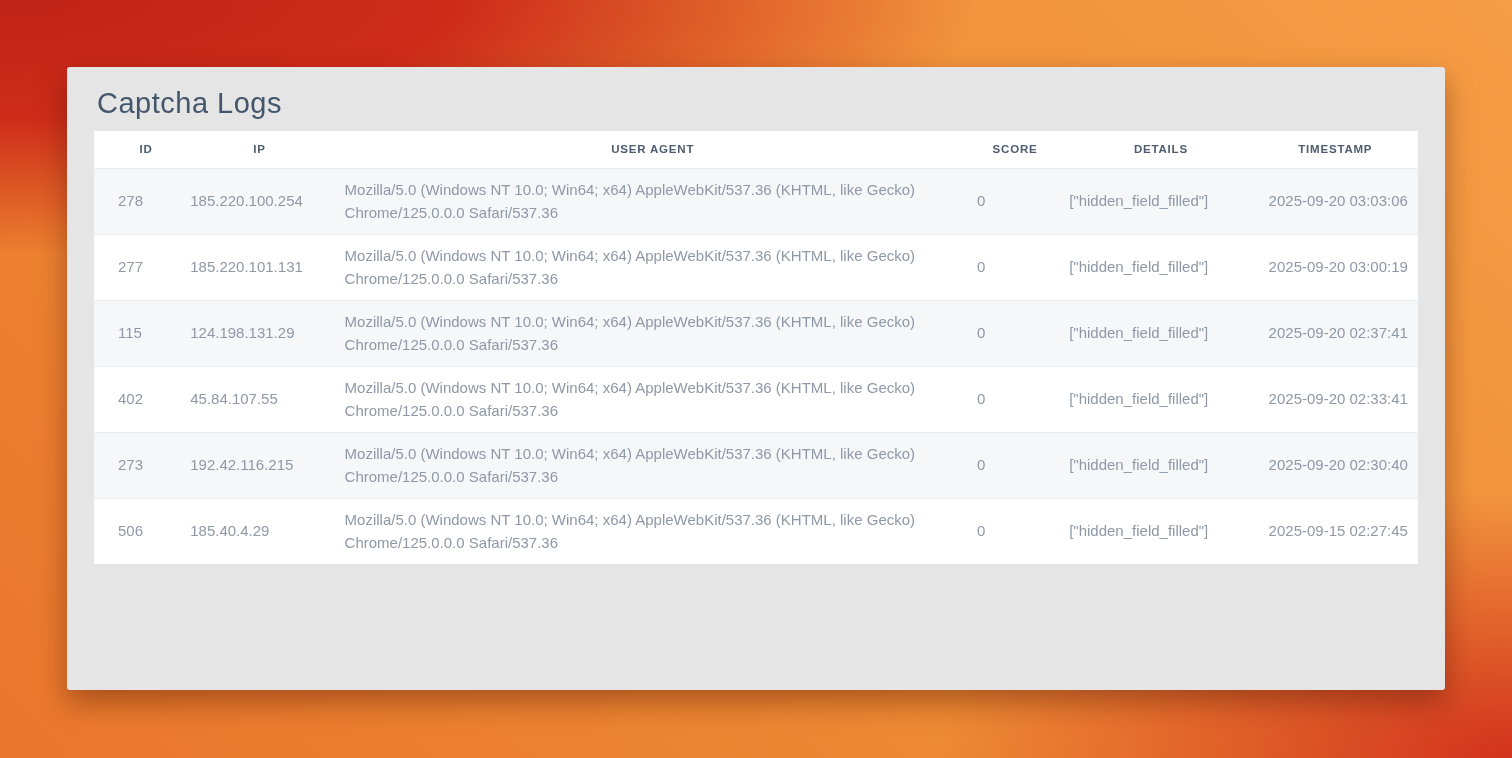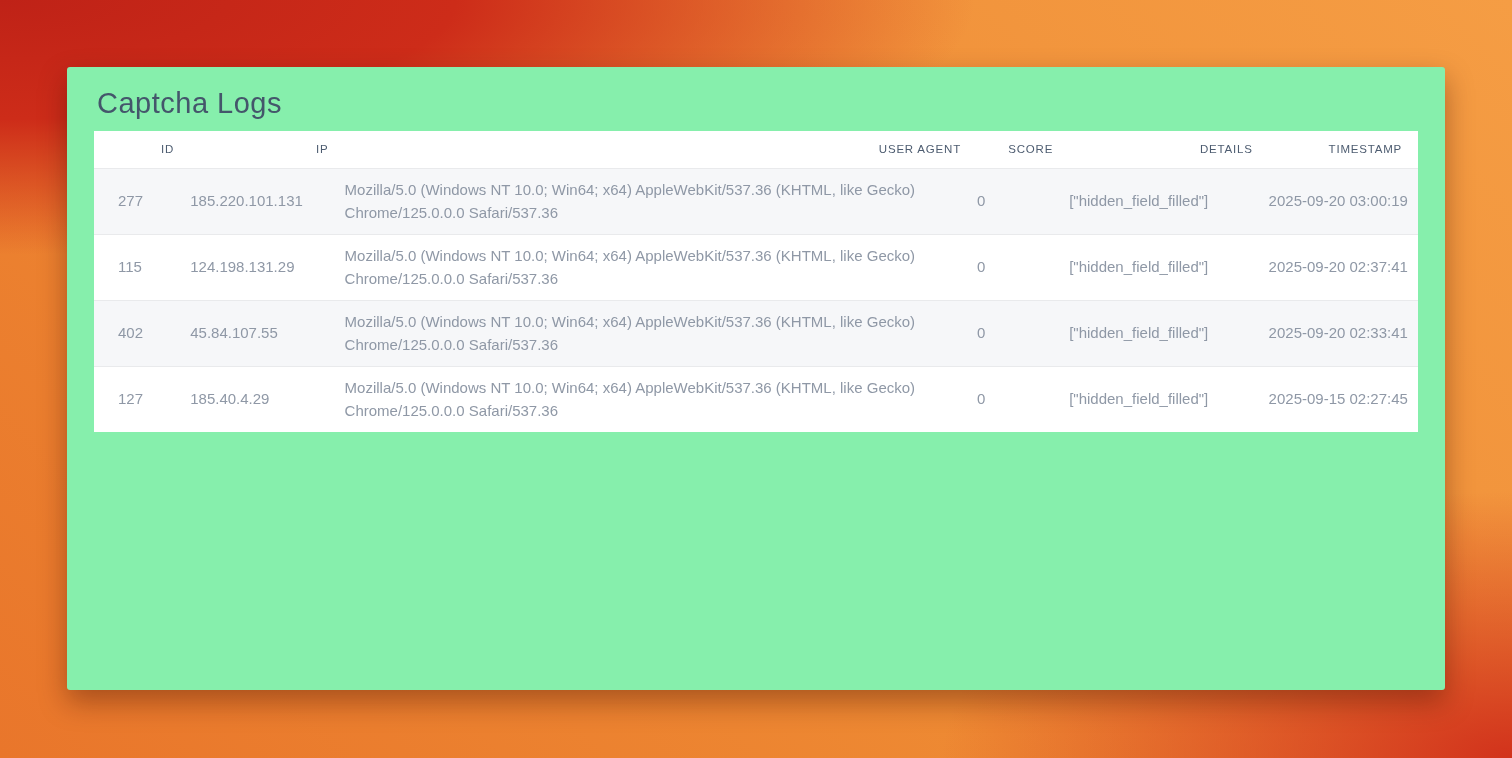--- a/index.html
+++ b/index.html
@@ -8,21 +8,21 @@
     font-family: "Liberation Sans", "DejaVu Sans", sans-serif;
     background:
       radial-gradient(ellipse 1300px 340px at 0% 0%, #bf2217 0%, #cd2c19 35%, rgba(205,44,25,0) 75%),
       radial-gradient(ellipse 920px 430px at 100% 100%, rgba(208,45,26,0.95) 0%, rgba(208,45,26,0) 62%),
       linear-gradient(45deg, #e9762b 0%, #ee8a33 45%, #f59d44 100%);
   }
   .card {
     position: absolute;
     left: 67px; top: 67px;
     width: 1378px; height: 623px;
-    background: #86efac;
+    background: #e5e5e5;
     border-radius: 3px;
     box-shadow: 0 12px 28px rgba(70, 15, 5, 0.40);
     overflow: hidden;
   }
   .card-title {
     padding: 22px 30px 13px 30px;
     font-size: 29px;
     line-height: 29px;
     font-weight: 500;
     letter-spacing: 0.5px;
@@ -31,26 +31,26 @@
   .table-wrap {
     margin: 0 27px;
     background: #ffffff;
   }
   table {
     width: 100%;
     table-layout: fixed;
     border-collapse: collapse;
   }
   thead th {
-    text-align: right;
+    text-align: center;
     vertical-align: middle;
     padding: 11px 16px 11px 0;
     font-size: 11.5px;
     line-height: 15px;
-    font-weight: normal;
+    font-weight: bold;
     letter-spacing: 0.8px;
     color: #4d5c70;
     background: #ffffff;
   }
   th:first-child, td:first-child { padding-left: 24px; }
   tbody tr { border-top: 1px solid #e9eaec; }
   tbody tr:nth-child(odd) { background: #f6f7f9; }
   tbody tr:nth-child(even) { background: #ffffff; }
   tbody td {
     vertical-align: middle;
@@ -81,20 +81,28 @@
           <tr>
             <th>ID</th>
             <th>IP</th>
             <th>USER AGENT</th>
             <th>SCORE</th>
             <th>DETAILS</th>
             <th>TIMESTAMP</th>
           </tr>
         </thead>
         <tbody>
+  <tr>
+    <td>278</td>
+    <td>185.220.100.254</td>
+    <td>Mozilla/5.0 (Windows NT 10.0; Win64; x64) AppleWebKit/537.36 (KHTML, like Gecko) Chrome/125.0.0.0 Safari/537.36</td>
+    <td>0</td>
+    <td>["hidden_field_filled"]</td>
+    <td class="ts">2025-09-20 03:03:06</td>
+  </tr>
 
   <tr>
     <td>277</td>
     <td>185.220.101.131</td>
     <td>Mozilla/5.0 (Windows NT 10.0; Win64; x64) AppleWebKit/537.36 (KHTML, like Gecko) Chrome/125.0.0.0 Safari/537.36</td>
     <td>0</td>
     <td>["hidden_field_filled"]</td>
     <td class="ts">2025-09-20 03:00:19</td>
   </tr>
 
@@ -110,24 +118,32 @@
 
   <tr>
     <td>402</td>
     <td>45.84.107.55</td>
     <td>Mozilla/5.0 (Windows NT 10.0; Win64; x64) AppleWebKit/537.36 (KHTML, like Gecko) Chrome/125.0.0.0 Safari/537.36</td>
     <td>0</td>
     <td>["hidden_field_filled"]</td>
     <td class="ts">2025-09-20 02:33:41</td>
   </tr>
 
+  <tr>
+    <td>273</td>
+    <td>192.42.116.215</td>
+    <td>Mozilla/5.0 (Windows NT 10.0; Win64; x64) AppleWebKit/537.36 (KHTML, like Gecko) Chrome/125.0.0.0 Safari/537.36</td>
+    <td>0</td>
+    <td>["hidden_field_filled"]</td>
+    <td class="ts">2025-09-20 02:30:40</td>
+  </tr>
 
 
   <tr>
-    <td>127</td>
+    <td>506</td>
     <td>185.40.4.29</td>
     <td>Mozilla/5.0 (Windows NT 10.0; Win64; x64) AppleWebKit/537.36 (KHTML, like Gecko) Chrome/125.0.0.0 Safari/537.36</td>
     <td>0</td>
     <td>["hidden_field_filled"]</td>
     <td class="ts">2025-09-15 02:27:45</td>
   </tr>
 </tbody>
       </table>
     </div>
   </div>

